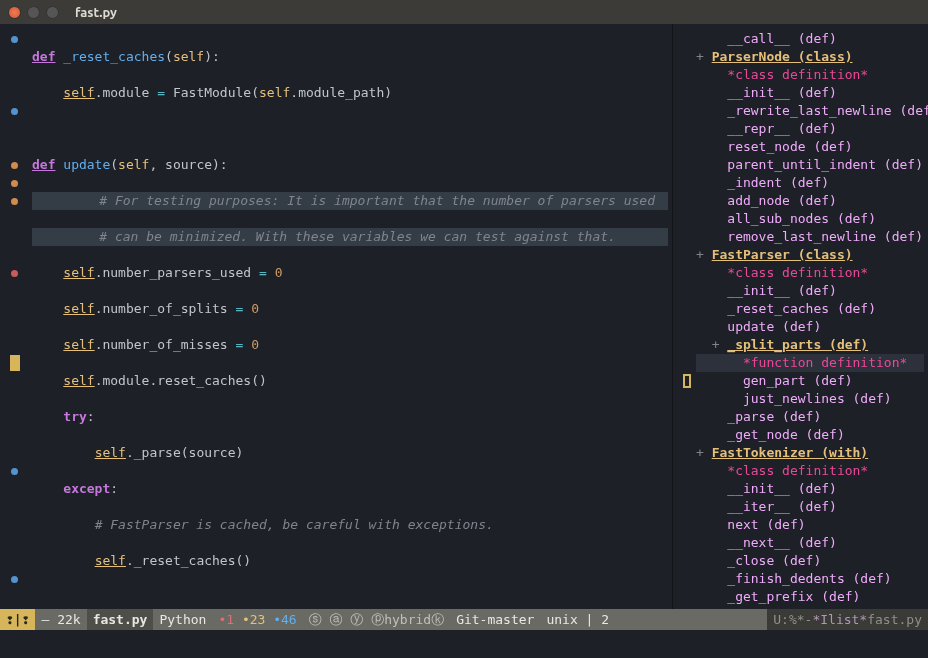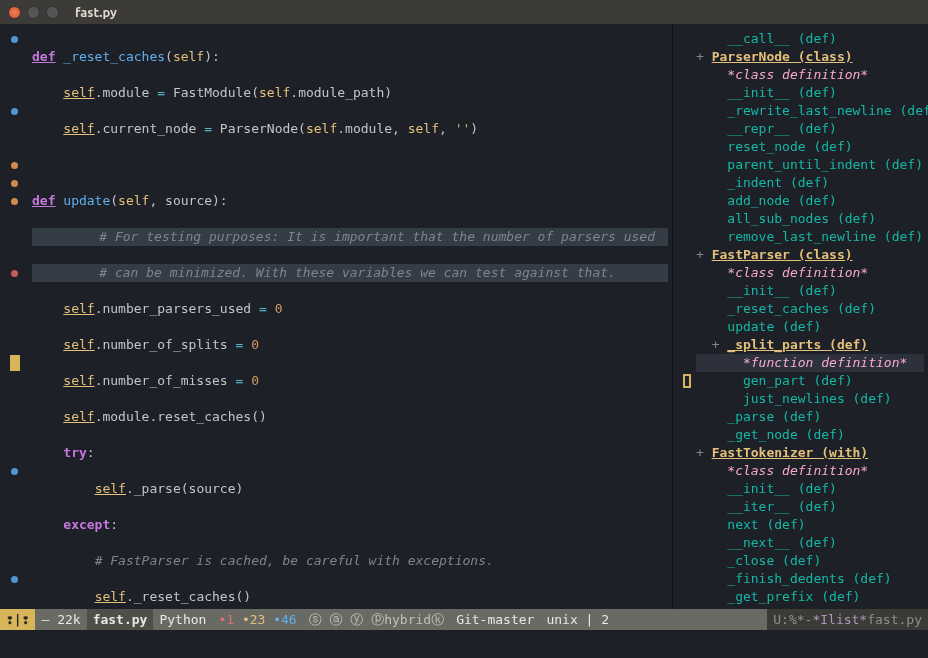--- a/index.html
+++ b/index.html
@@ -87,23 +87,23 @@
     width: 232px;
     background: #1d2026;
     padding: 6px 4px 0 0;
     line-height: 18px;
     overflow: hidden;
   }
   .oline { height: 18px; white-space: pre; }
   .oline-hl { background: #2c313c; }
   .o-plus { color: #7f848e; }
   .o-class { color: #e5c07b; font-weight: bold; text-decoration: underline; margin-top: 24px; }
-  .o-def { color: #14b8a6; }
+  .o-def { color: #f0abfc; }
   .o-sel { color: #e5c07b; font-weight:bold; text-decoration:underline;}
-  .o-meta { color: #f9a8d4; font-style: italic;}
+  .o-meta { color: #ec4899; }
   .og-cursor { display:inline-block; width:8px; height:14px; border:2px solid #d7b65b; }
   .modeline {
     height: 21px;
     display: flex;
     font-size: 13px;
     font-family: inherit;
   }
   .ml-left {
     display: flex;
     align-items: center;
@@ -191,21 +191,20 @@
     <div class="gutter-dot"></div>
     <div class="gutter-dot"></div>
     <div class="gutter-dot">
         <div class="dot dot-blue"></div>
       </div>
   </div>
 
   <div class="editor">
 <div class="line"><span class="def-kw">def</span> <span class="fn">_reset_caches</span><span>(</span><span class="selfnu">self</span><span>):</span></div>
 <div class="line">    <span class="self">self</span><span>.module </span><span class="op">=</span><span> FastModule(</span><span class="selfnu">self</span><span>.module_path)</span></div>
-<div class="line">    <span class="self">self</span><span>.current_node </span><span class="op">=</span><span> ParserNode(</span><span class="selfnu">self</span><span>.module, </span><span class="selfnu">self</span><span>, </span><span class="str">''</span><span>)</span></div>
 <div class="line"></div>
 <div class="line"><span class="def-kw">def</span> <span class="fn">update</span><span>(</span><span class="selfnu">self</span><span>, </span><span>source</span><span>):</span></div>
 <div class="line"><span class="hl-region">    <span class="comment"># For testing purposes: It is important that the number of parsers used</span></span></div>
 <div class="line"><span class="hl-region">    <span class="comment"># can be minimized. With these variables we can test against that.</span></span></div>
 <div class="line">    <span class="self">self</span><span>.number_parsers_used </span><span class="op">=</span><span> </span><span class="num">0</span></div>
 <div class="line">    <span class="self">self</span><span>.number_of_splits </span><span class="op">=</span><span> </span><span class="num">0</span></div>
 <div class="line">    <span class="self">self</span><span>.number_of_misses </span><span class="op">=</span><span> </span><span class="num">0</span></div>
 <div class="line">    <span class="self">self</span><span>.module.reset_caches()</span></div>
 <div class="line">    <span class="kw">try</span><span>:</span></div>
 <div class="line">        <span class="self">self</span><span>._parse(source)</span></div>

